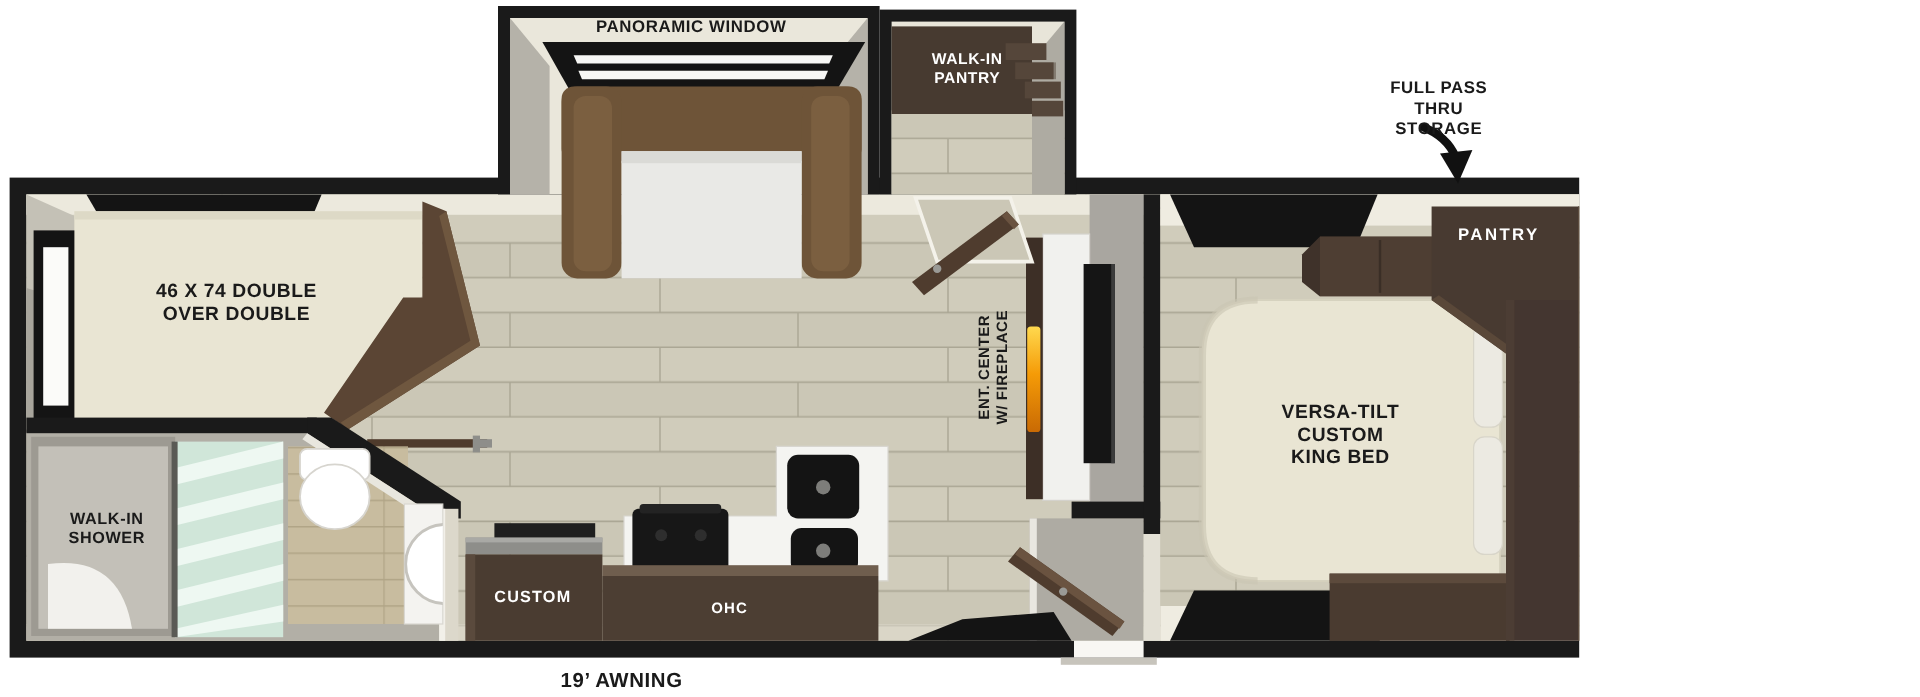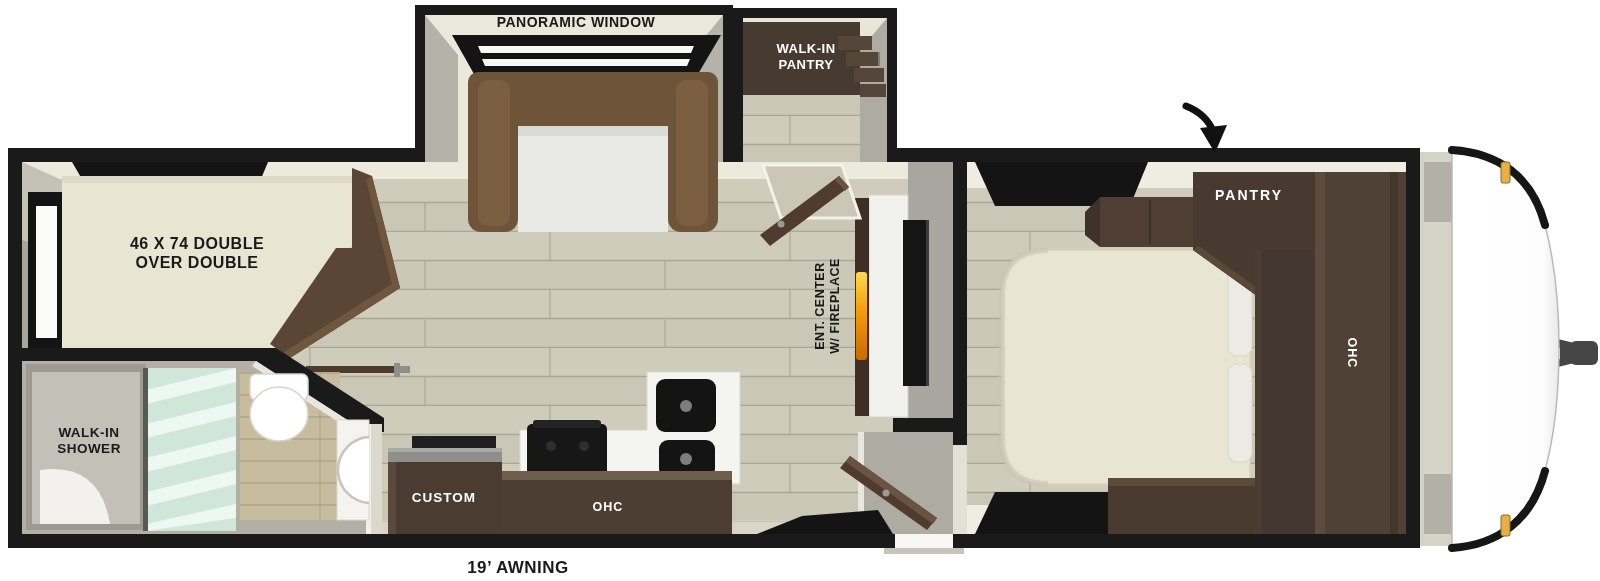--- a/index.html
+++ b/index.html
@@ -1,17 +1,17 @@
 <!DOCTYPE html>
 <html><head>
 <meta charset="utf-8">
 <style>
   html,body{margin:0;padding:0;background:#ffffff;}
   .stage{
-    position:relative;width:1600px;height:581px;background:#ffffff;
+    position:relative;width:1316px;height:581px;background:#ffffff;
     font-family:"Liberation Sans",sans-serif;overflow:hidden;
   }
   .stage svg{position:absolute;left:0;top:0;}
   .lbl{
     position:absolute;transform:translate(-50%,-50%);
     font-weight:bold;color:#1a1a1a;text-align:center;
     white-space:pre-line;line-height:1.2;letter-spacing:.5px;
     pointer-events:none;
   }
   .lbl.white{color:#ffffff;}
@@ -263,31 +263,36 @@
     <path d="M1186,106 Q1206,114 1213,131" fill="none" stroke="#111111" stroke-width="7" stroke-linecap="round"></path>
     <polygon points="1200,128 1227,125 1215,153" fill="#111111"></polygon>
   </g>
 </svg>
 
 <div class="lbl" style="left:576px;top:22px;font-size:14px;">PANORAMIC WINDOW</div>
 
 <div class="lbl white" style="left:806px;top:57px;font-size:13px;">WALK-IN
 PANTRY</div>
 
+<div class="lbl" style="left:1199px;top:90px;font-size:14px;">FULL PASS THRU
+STORAGE</div>
 
 <div class="lbl" style="left:197px;top:253px;font-size:16px;text-align:center;">46 X 74 DOUBLE
 OVER DOUBLE</div>
 
 <div class="lbl rot-ccw" style="left:828px;top:306px;font-size:12.5px;">ENT. CENTER
 W/ FIREPLACE</div>
 
 <div class="lbl white" style="left:1249px;top:195px;font-size:14px;letter-spacing:2px;">PANTRY</div>
 
 <div class="lbl white rot-cw" style="left:1351px;top:353px;font-size:12.5px;letter-spacing:1px;">OHC</div>
 
+<div class="lbl" style="left:1117px;top:363px;font-size:16px;">VERSA-TILT
+CUSTOM
+KING BED</div>
 
 <div class="lbl" style="left:89px;top:441px;font-size:13.5px;">WALK-IN
 SHOWER</div>
 
 <div class="lbl white" style="left:444px;top:498px;font-size:13.5px;letter-spacing:1px;">CUSTOM</div>
 
 <div class="lbl white" style="left:608px;top:507px;font-size:12.5px;letter-spacing:1px;">OHC</div>
 
 <div class="lbl" style="left:518px;top:568px;font-size:17px;">19’ AWNING</div>
 

